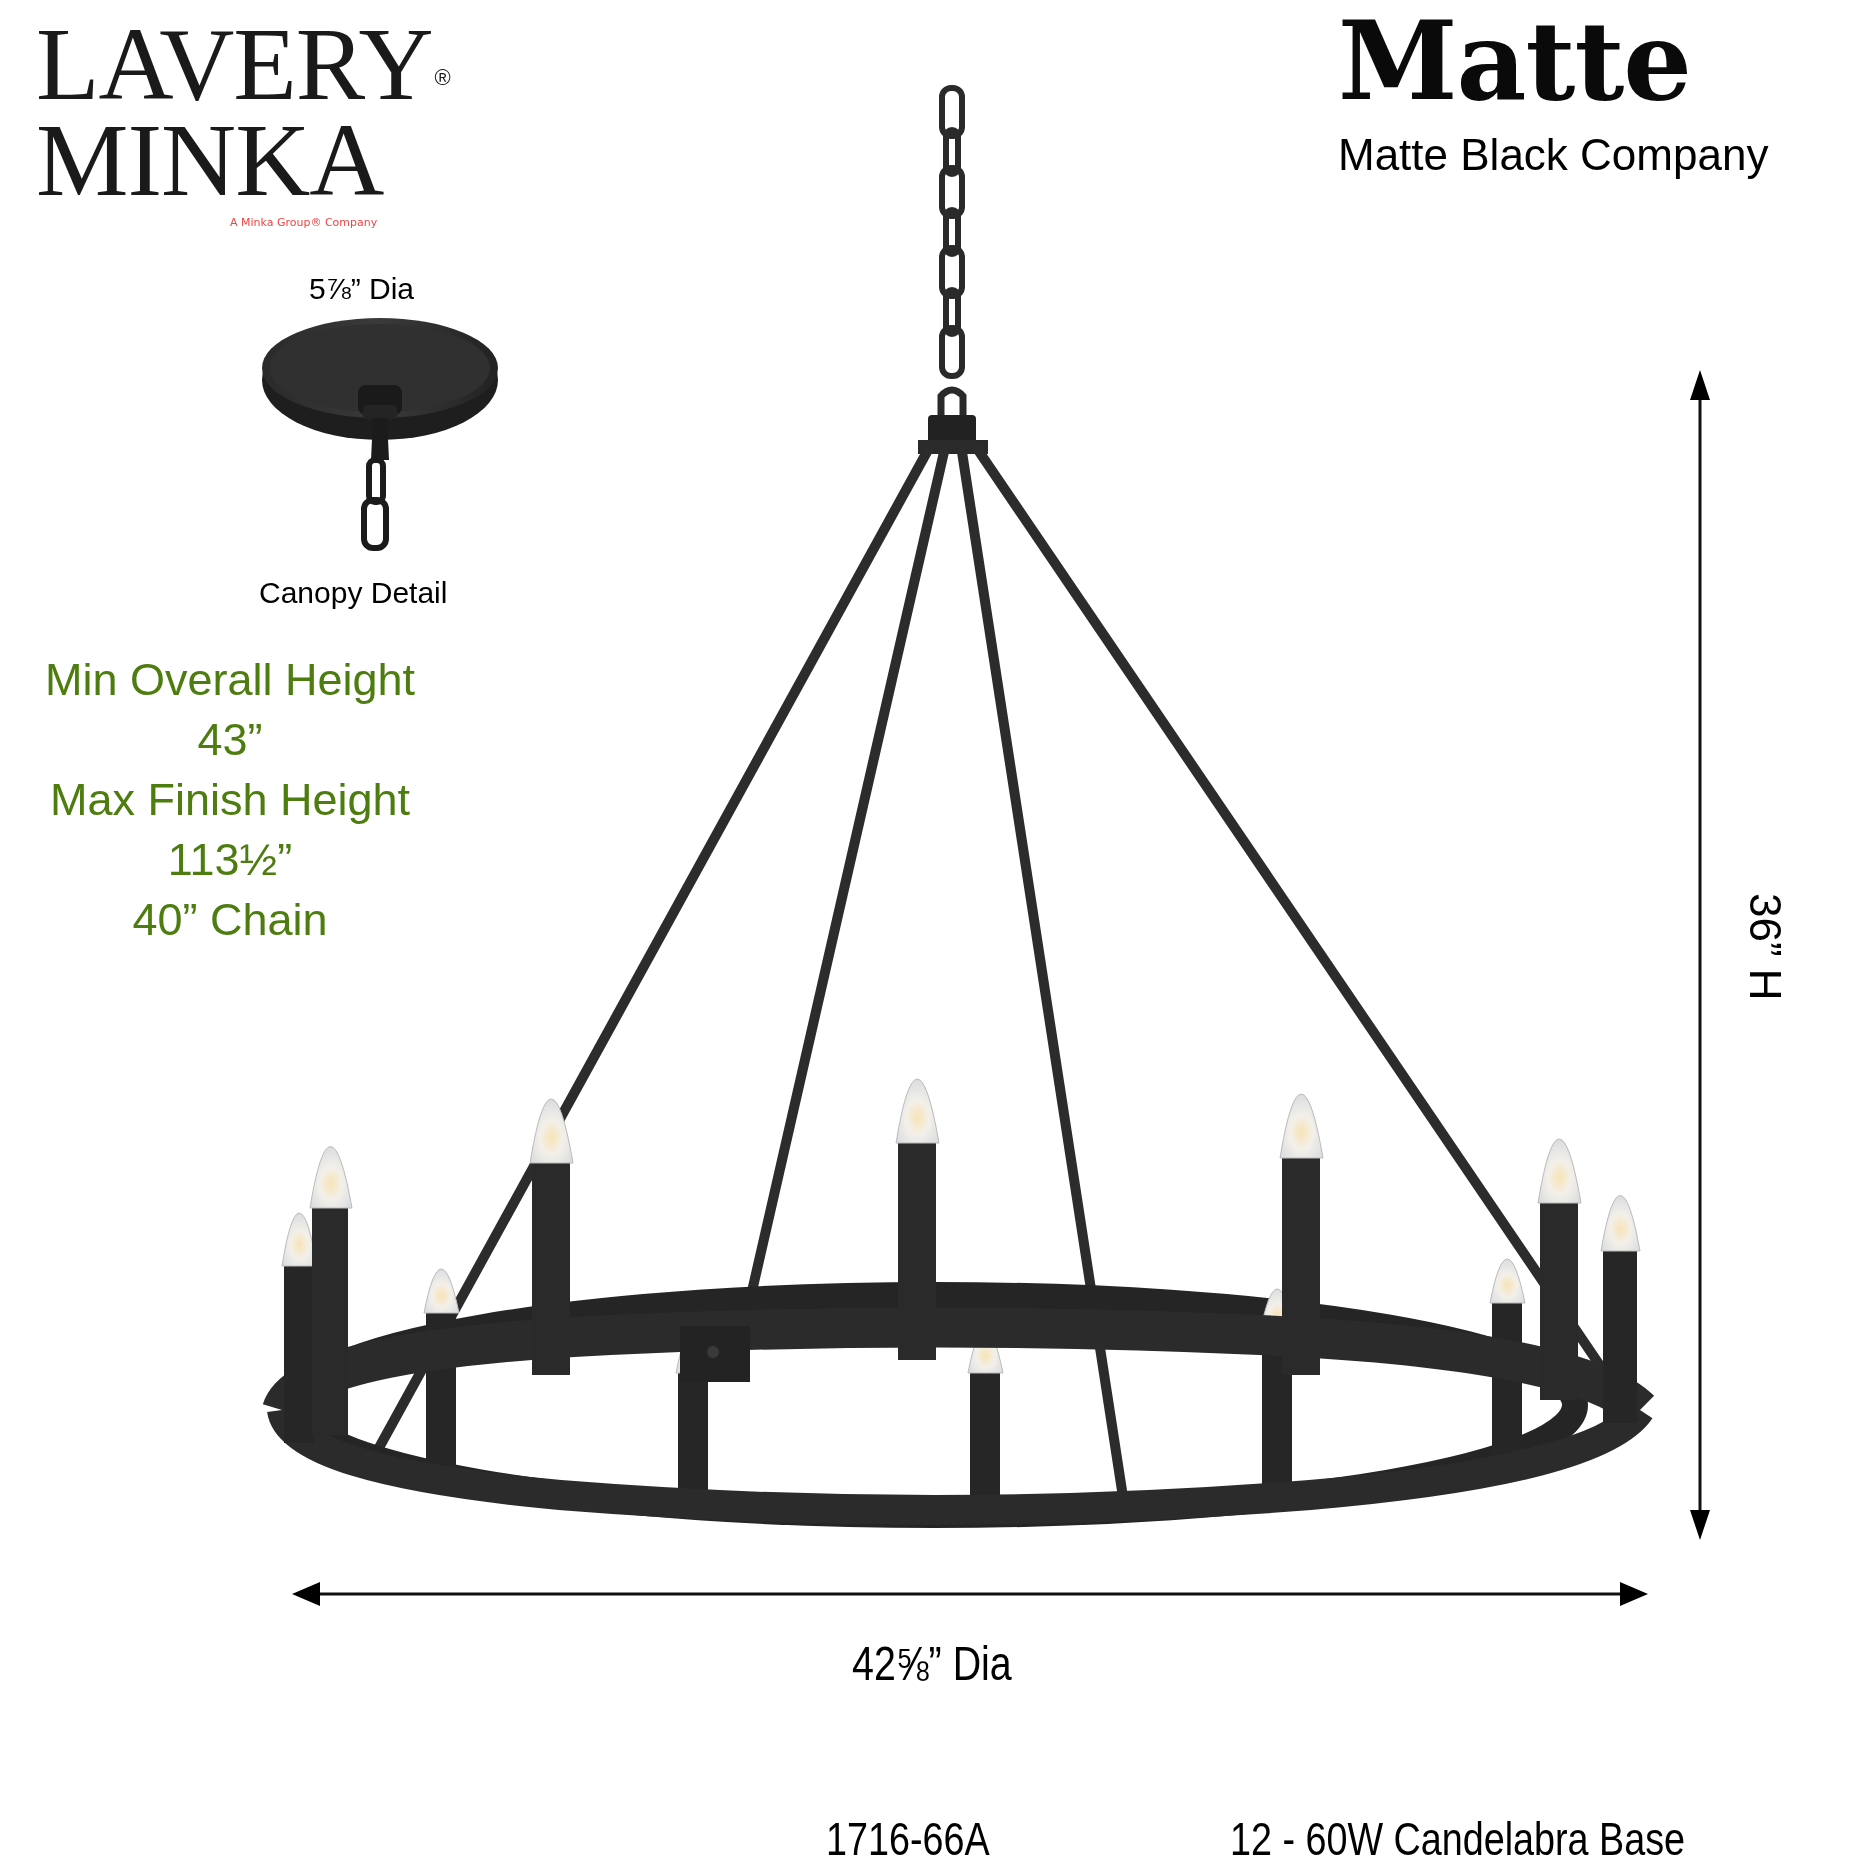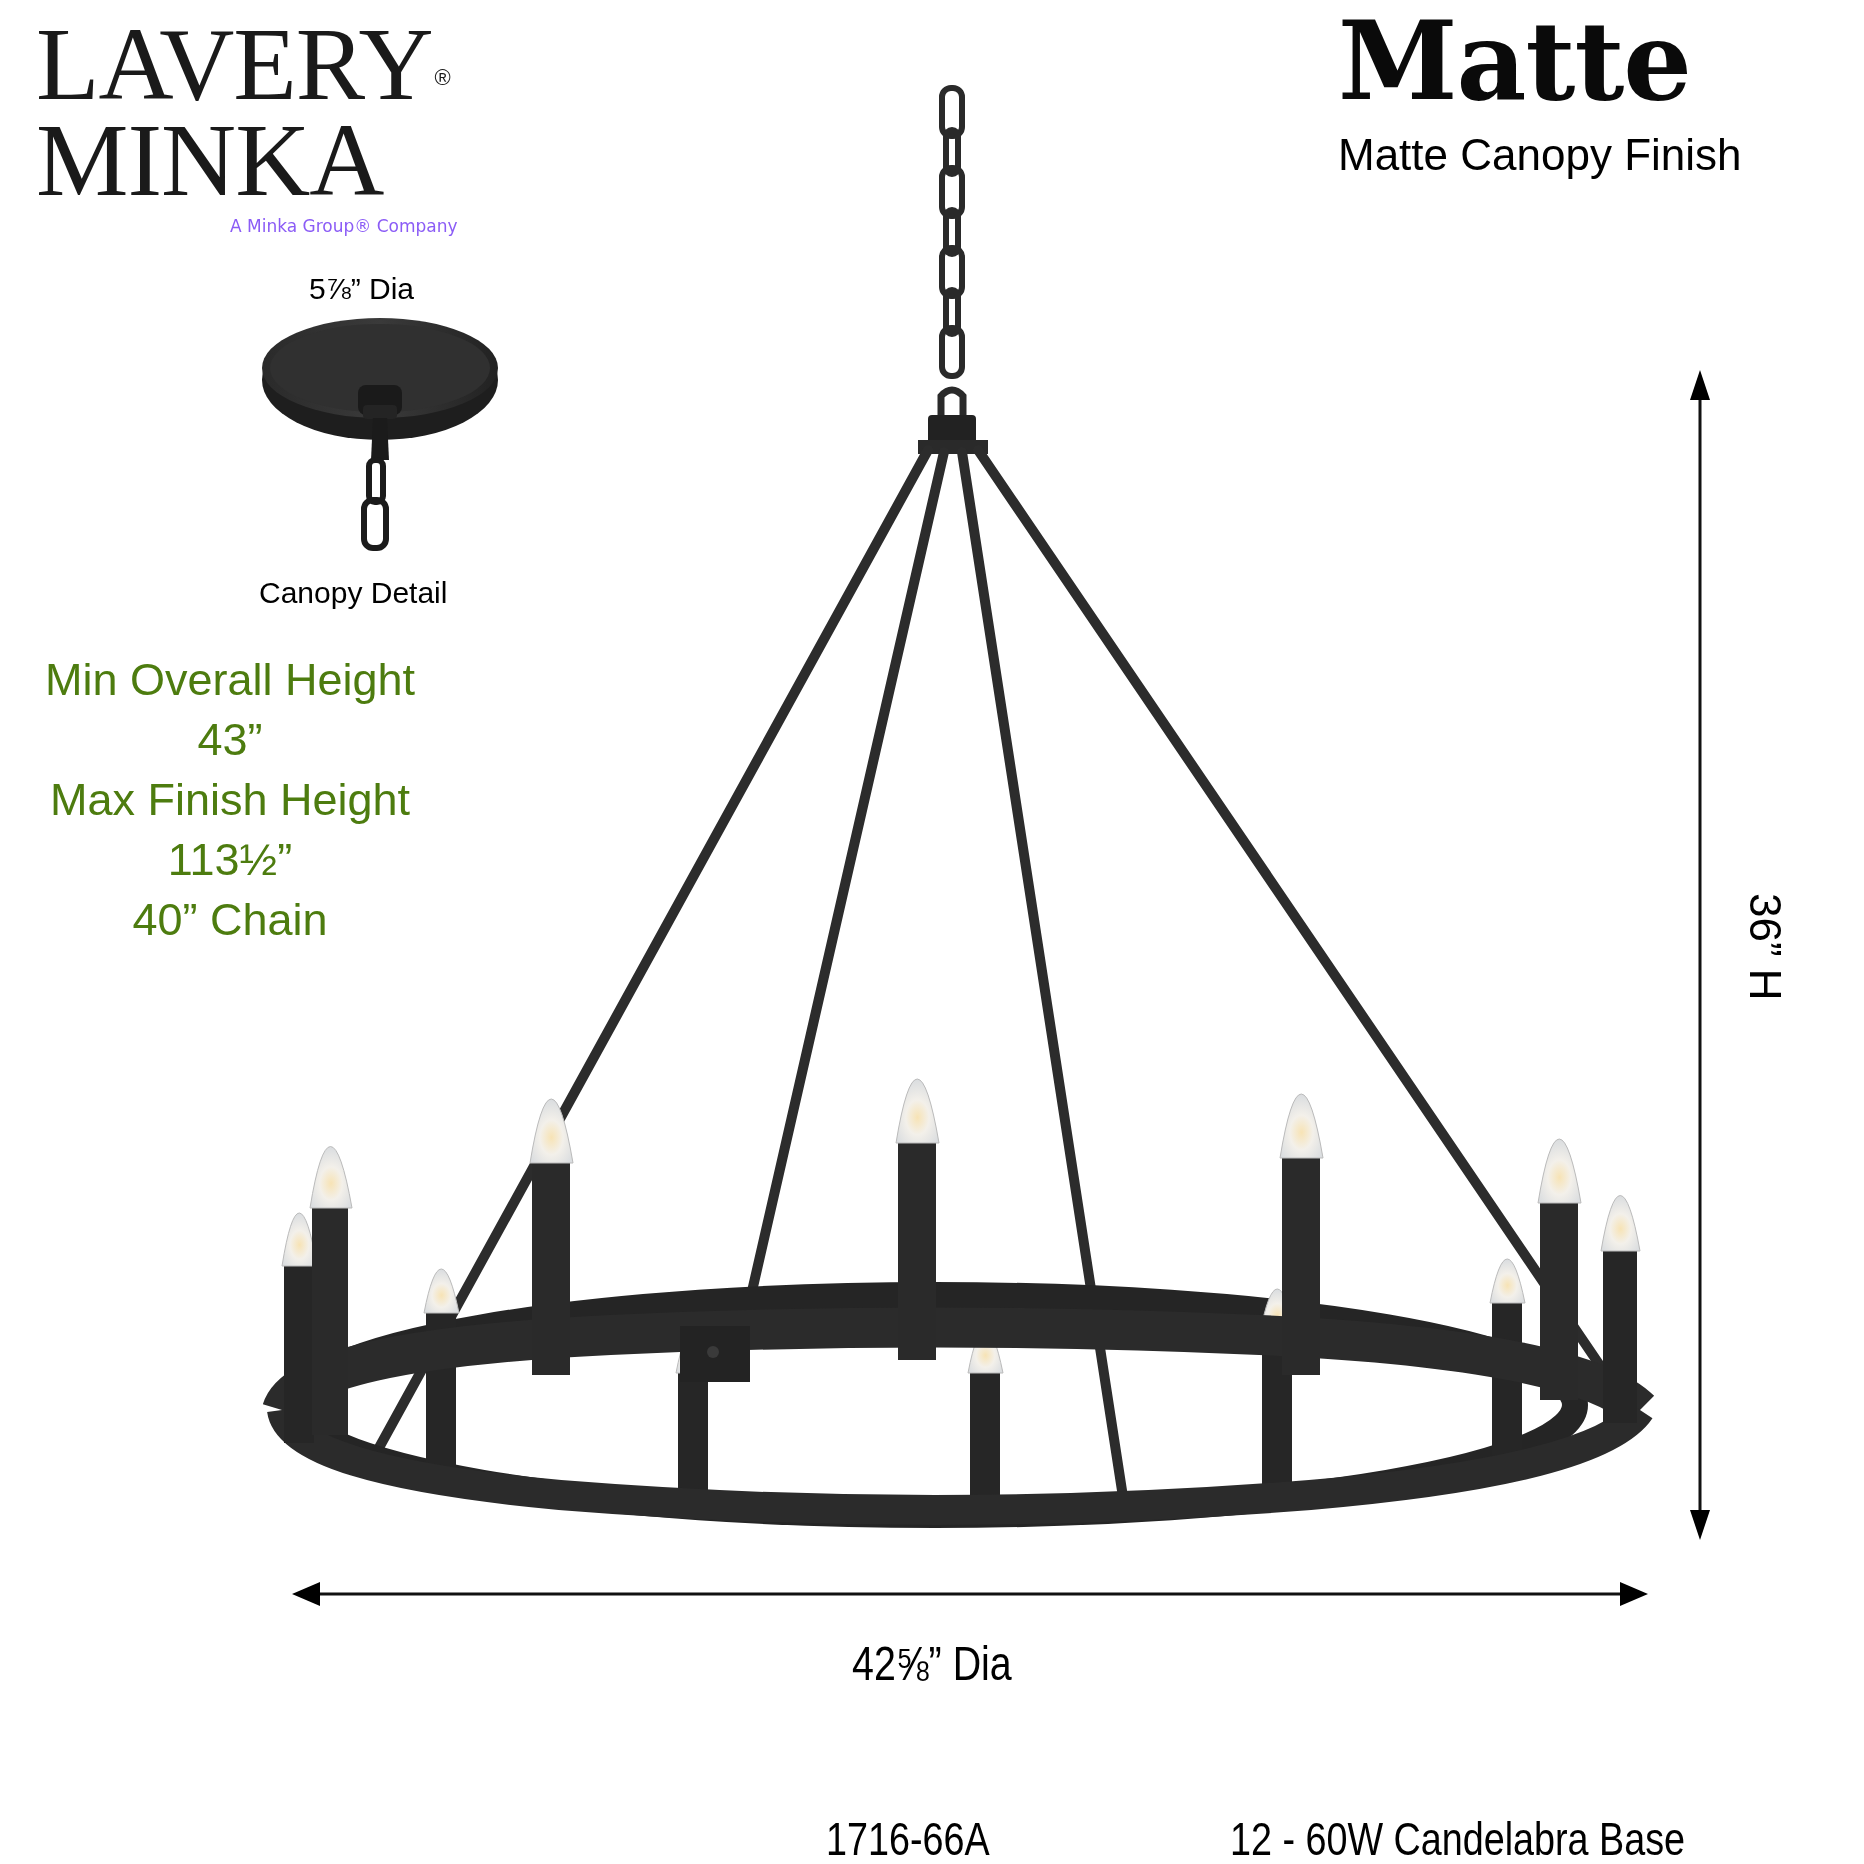--- a/index.html
+++ b/index.html
@@ -2,21 +2,21 @@
 <html><head>
 <meta charset="utf-8">
 <style>
   html, body { margin:0; padding:0; background:#ffffff; }
   body { width:1864px; height:1864px; position:relative; overflow:hidden; color:#111; }
   .abs { position:absolute; }
 
   
   .logo-line { font-family:"Liberation Serif","DejaVu Serif",serif; font-size:104px; line-height:96px; letter-spacing:-1px; color:#1a1a1a; font-weight:400; }
   .logo-reg { font-family:"Liberation Sans",sans-serif; font-size:22px; vertical-align:top; position:relative; top:14px; margin-left:2px; }
-  .logo-sub { font-family:"DejaVu Sans",sans-serif; font-size:17px; color:#8b5cf6; }
+  .logo-sub { font-family:"DejaVu Sans",sans-serif; font-size:11px; color:#ef4444; }
 
   
   .title { font-family:"DejaVu Serif","Liberation Serif",serif; font-size:108px; font-weight:bold; line-height:110px; color:#0a0a0a; letter-spacing:-1px; }
   .finish { font-family:"Liberation Sans",sans-serif; font-size:44px; line-height:50px; color:#000; }
 
   .label { font-family:"Liberation Sans",sans-serif; color:#000; }
   .spec { font-family:"Liberation Sans",sans-serif; font-size:45px; line-height:60px; text-align:center; color:#4d7c0f; }
 
   .condensed { font-family:"Liberation Sans",sans-serif; font-size:46px; color:#000; transform:scaleX(0.82); transform-origin:left center; white-space:nowrap; }
   .vertical-label { font-family:"Liberation Sans",sans-serif; font-size:44px; color:#000; transform:rotate(90deg); transform-origin:left top; white-space:nowrap; }
@@ -26,21 +26,21 @@
 
 <div class="abs" style="left:36px; top:14px; width:420px;">
   <div class="logo-line" style="margin-top:2px;">
     <span>LAVERY</span><span class="logo-reg">®</span>
   </div>
   <div class="logo-line">MINKA</div>
 </div>
 <div class="abs logo-sub" style="left:230px; top:216px;">A Minka Group® Company</div>
 
 <div class="abs title" style="left:1338px; top:6px;">Matte</div>
-<div class="abs finish" style="left:1338px; top:130px;">Matte Canopy Finish</div>
+<div class="abs finish" style="left:1338px; top:130px;">Matte Black Company</div>
 
 <div class="abs label" style="left:309px; top:272px; font-size:30px;">5⅞” Dia</div>
 <svg class="abs" style="left:255px; top:310px;" width="250" height="250" viewBox="0 0 250 250">
   <defs>
     <linearGradient id="canopyTop" x1="0" y1="0" x2="1" y2="0">
       <stop offset="0" stop-color="#2a2a2a"></stop>
         <stop offset="0.5" stop-color="#3a3a3a"></stop>
         <stop offset="1" stop-color="#222"></stop>
     </linearGradient>
   </defs>

